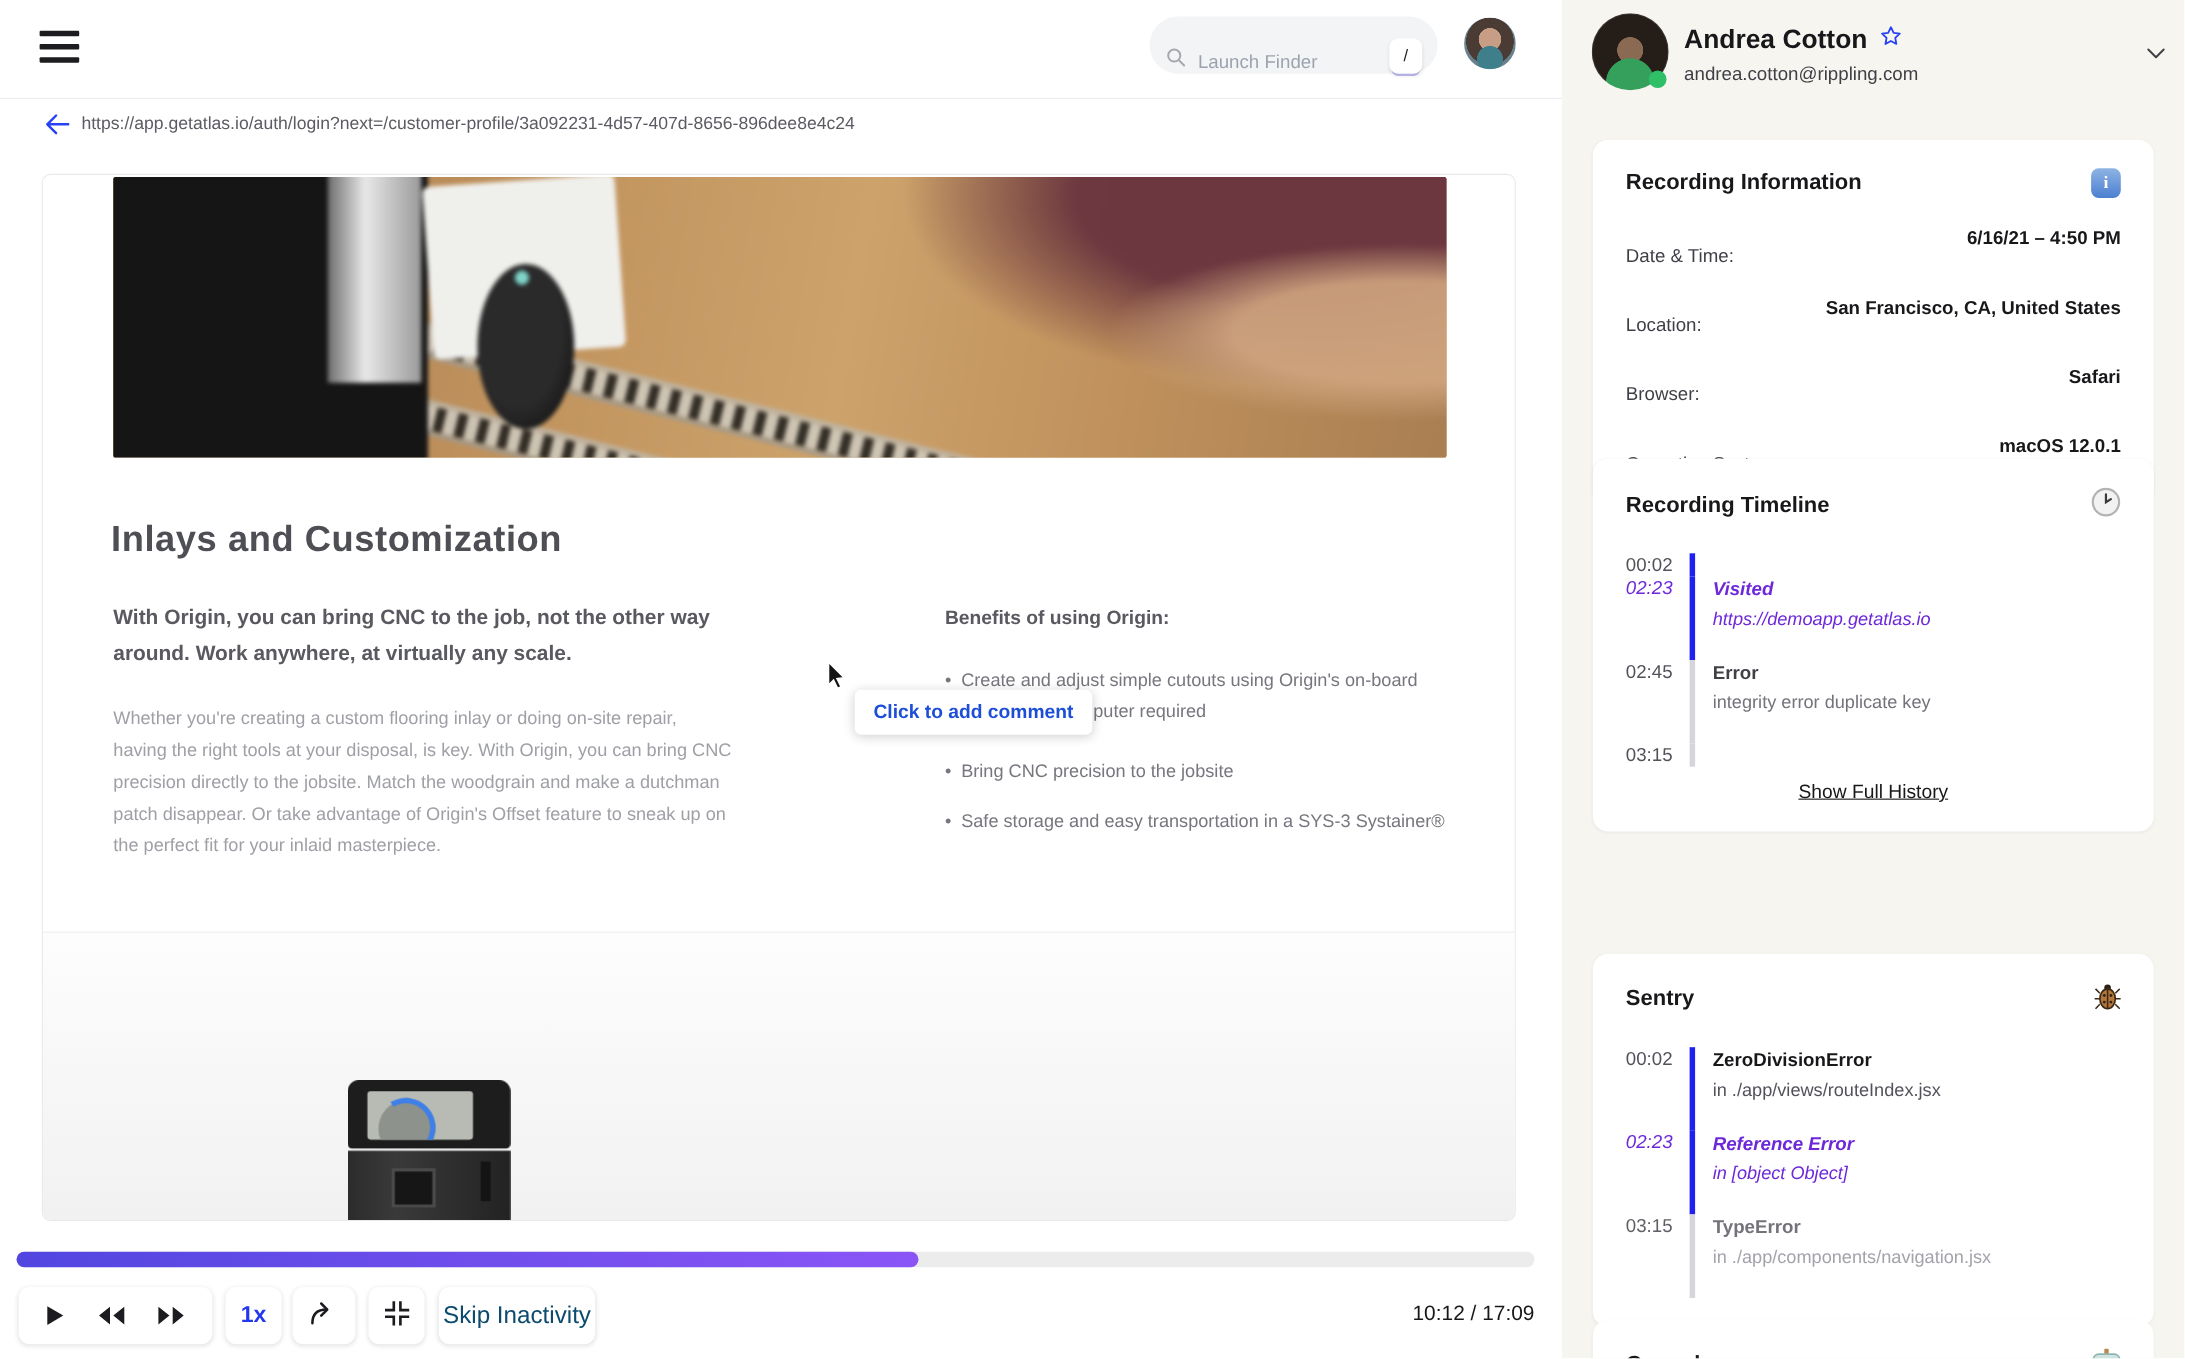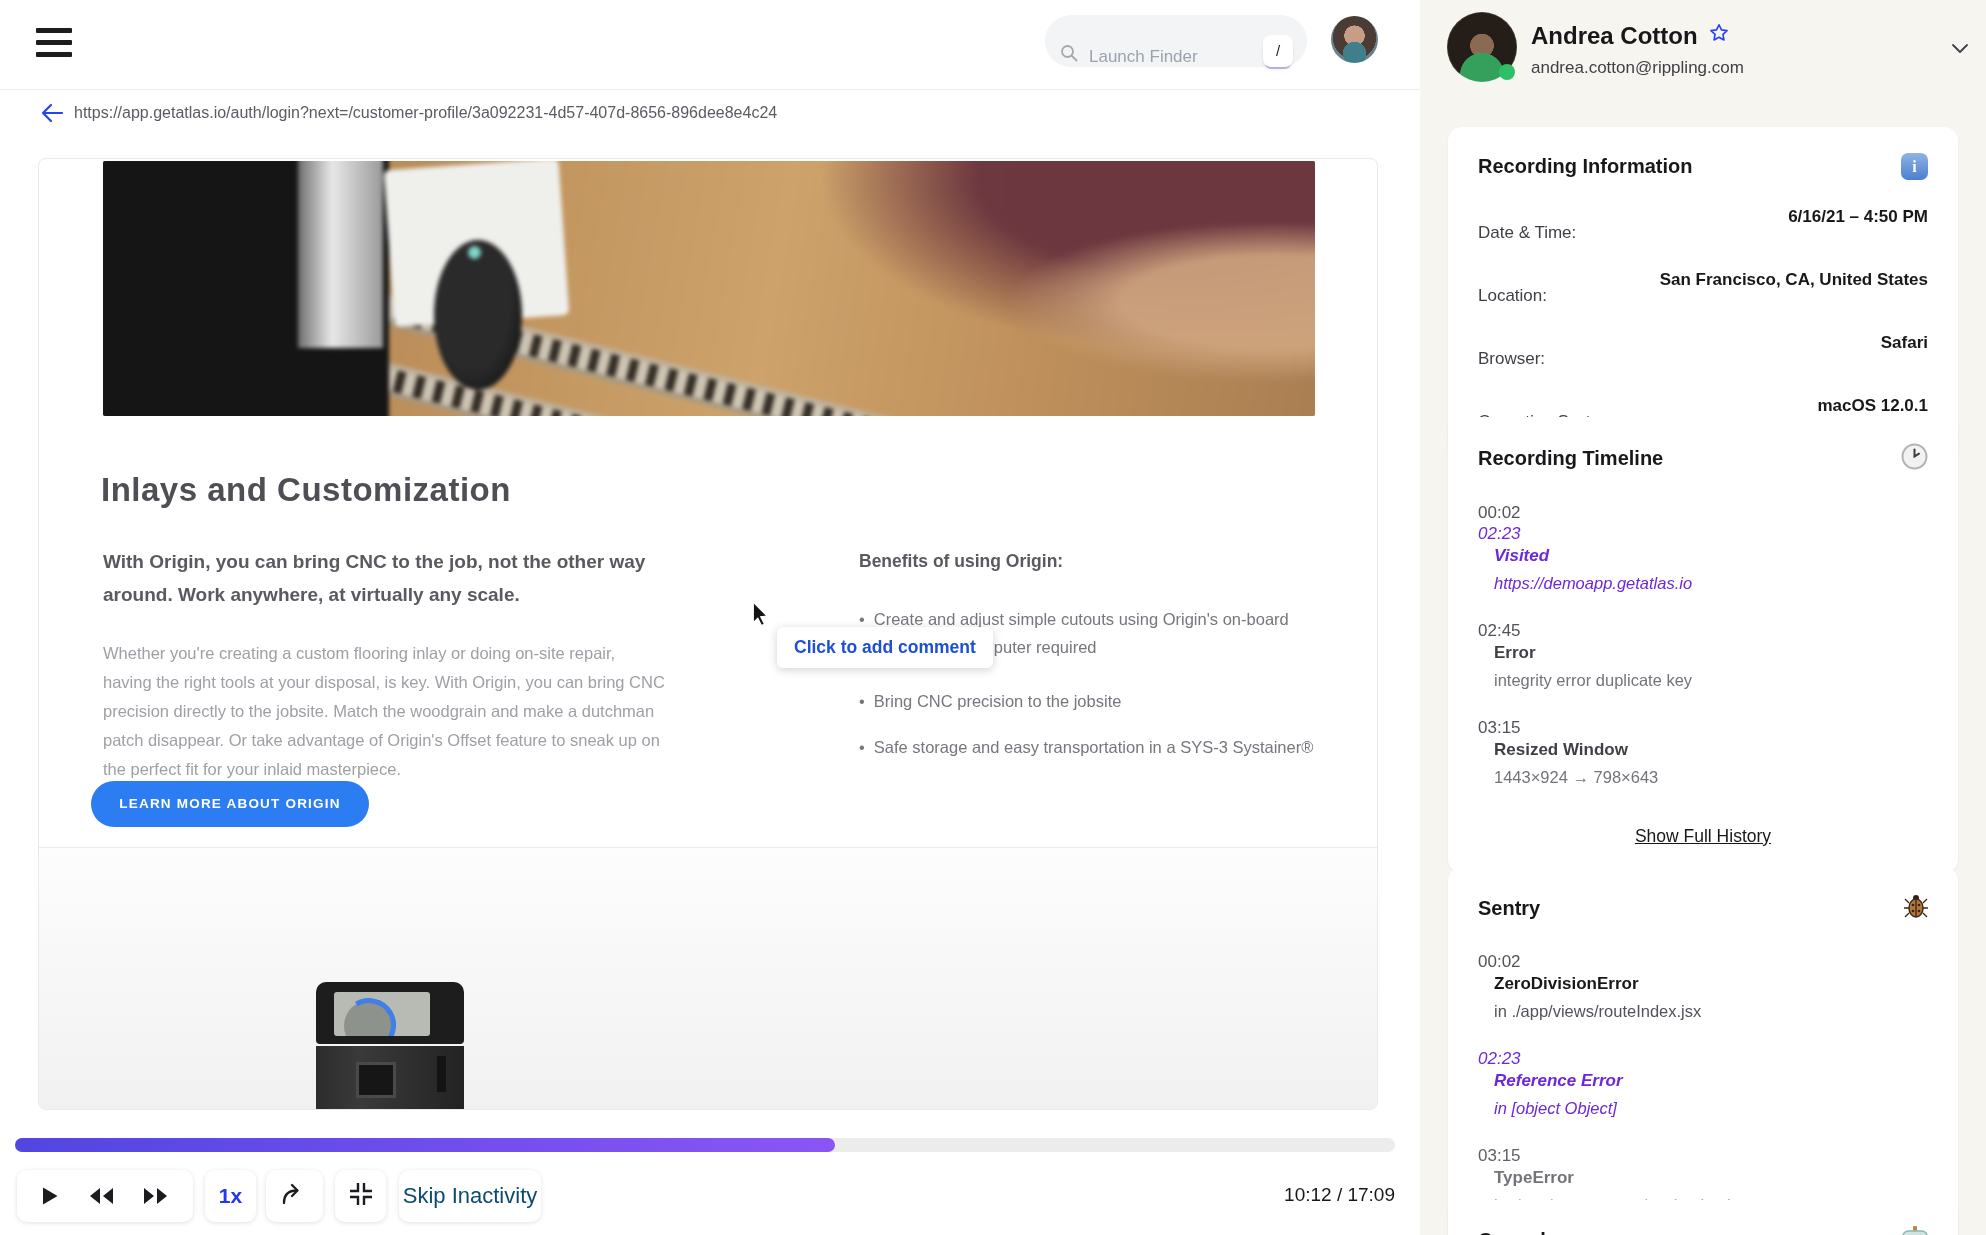--- a/index.html
+++ b/index.html
@@ -81,21 +81,21 @@
   .sb-email{position:absolute;left:111px;top:58px;font-size:17px;color:#3f3f46;}
   .sb-chevron{position:absolute;left:528px;top:36px;cursor:pointer;}
   .card{position:absolute;left:28px;width:510px;background:#fff;border-radius:14px;box-shadow:0 1px 3px rgba(20,20,20,.05);box-sizing:border-box;padding:26px 30px;}
   .card-title-row{display:flex;justify-content:space-between;align-items:center;}
   .card-title{font-size:20px;font-weight:600;color:#18181b;}
   .i-info{width:27px;height:27px;border-radius:7px;background:linear-gradient(180deg,#8fb4e4,#4b7fd0);color:#fff;font-weight:700;font-size:16px;font-family:"Liberation Serif",serif;display:flex;align-items:center;justify-content:center;}
   .inforow{display:flex;justify-content:space-between;margin-top:27px;font-size:17px;}
   .inforow .lbl{color:#3f3f46;margin-top:16px;}
   .inforow .val{color:#18181b;font-weight:700;text-align:right;}
   .evlist{margin-top:28px;}
-  .ev{display:flex;cursor:pointer;flex-direction:column;}
+  .ev{display:flex;cursor:pointer;}
   .ev-time{width:58px;font-size:17px;color:#52525b;flex:none;padding-top:1px;}
   .ev-bar{width:5px;flex:none;background:#d6d6da;}
   .ev.on .ev-bar{background:#2020f0;}
   .ev-content{padding:0 0 23px 16px;}
   .ev-title{font-size:17px;font-weight:700;color:#18181b;line-height:23px;}
   .ev-detail{font-size:16.5px;color:#52525b;line-height:27px;margin-top:3px;max-width:350px;word-wrap:break-word;}
   .ev.link .ev-time,.ev.link .ev-title,.ev.link .ev-detail{color:#6d28d9;font-style:italic;}
   .ev.mid .ev-title{color:#3f3f46;}
   .ev.mid .ev-detail{color:#73737b;}
   .ev.dim .ev-time{color:#5f5f66;}
@@ -156,21 +156,20 @@
             </div>
           </div>
         </div>
         <div class="v-heading">Inlays and Customization</div>
         <div class="v-lead">With Origin, you can bring CNC to the job, not the other way around. Work anywhere, at virtually any scale.</div>
         <div class="v-body">Whether you're creating a custom flooring inlay or doing on-site repair, having the right tools at your disposal, is key. With Origin, you can bring CNC precision directly to the jobsite. Match the woodgrain and make a dutchman patch disappear. Or take advantage of Origin's Offset feature to sneak up on the perfect fit for your inlaid masterpiece.</div>
         <div class="v-bt">Benefits of using Origin:</div>
         <div class="bullet b1">Create and adjust simple cutouts using Origin's on-board software – no computer required</div>
         <div class="bullet b2">Bring CNC precision to the jobsite</div>
         <div class="bullet b3">Safe storage and easy transportation in a SYS-3 Systainer®</div>
-        <div class="cta">LEARN MORE ABOUT ORIGIN</div>
         <div class="v-divider"></div>
         <div class="v-footer">
           <div class="device">
             <div class="dev-head">
               <div class="dev-screen">
                   <div class="dev-dome"></div>
                   <div class="dev-arc"></div>
                 </div>
             </div>
             <div class="dev-body">
@@ -297,22 +296,20 @@
         </div>
         <div class="ev mid">
           <span class="ev-time">02:45</span>
           <span class="ev-bar"></span>
           <span class="ev-content"><span class="ev-title">Error</span>
             <div class="ev-detail">integrity error duplicate key</div></span>
         </div>
         <div class="ev mid">
           <span class="ev-time">03:15</span>
           <span class="ev-bar"></span>
-          <span class="ev-content"><span class="ev-title">Resized Window</span>
-            <div class="ev-detail">1443×924 → 798×643</div></span>
         </div>
       </div>
       <div class="showhist">Show Full History</div>
     </div>
 
     <div class="card" style="top:867px;">
       <div class="card-title-row">
         <span class="card-title">Sentry</span>
         <span>
           <svg width="24" height="26" viewBox="0 0 24 26">

